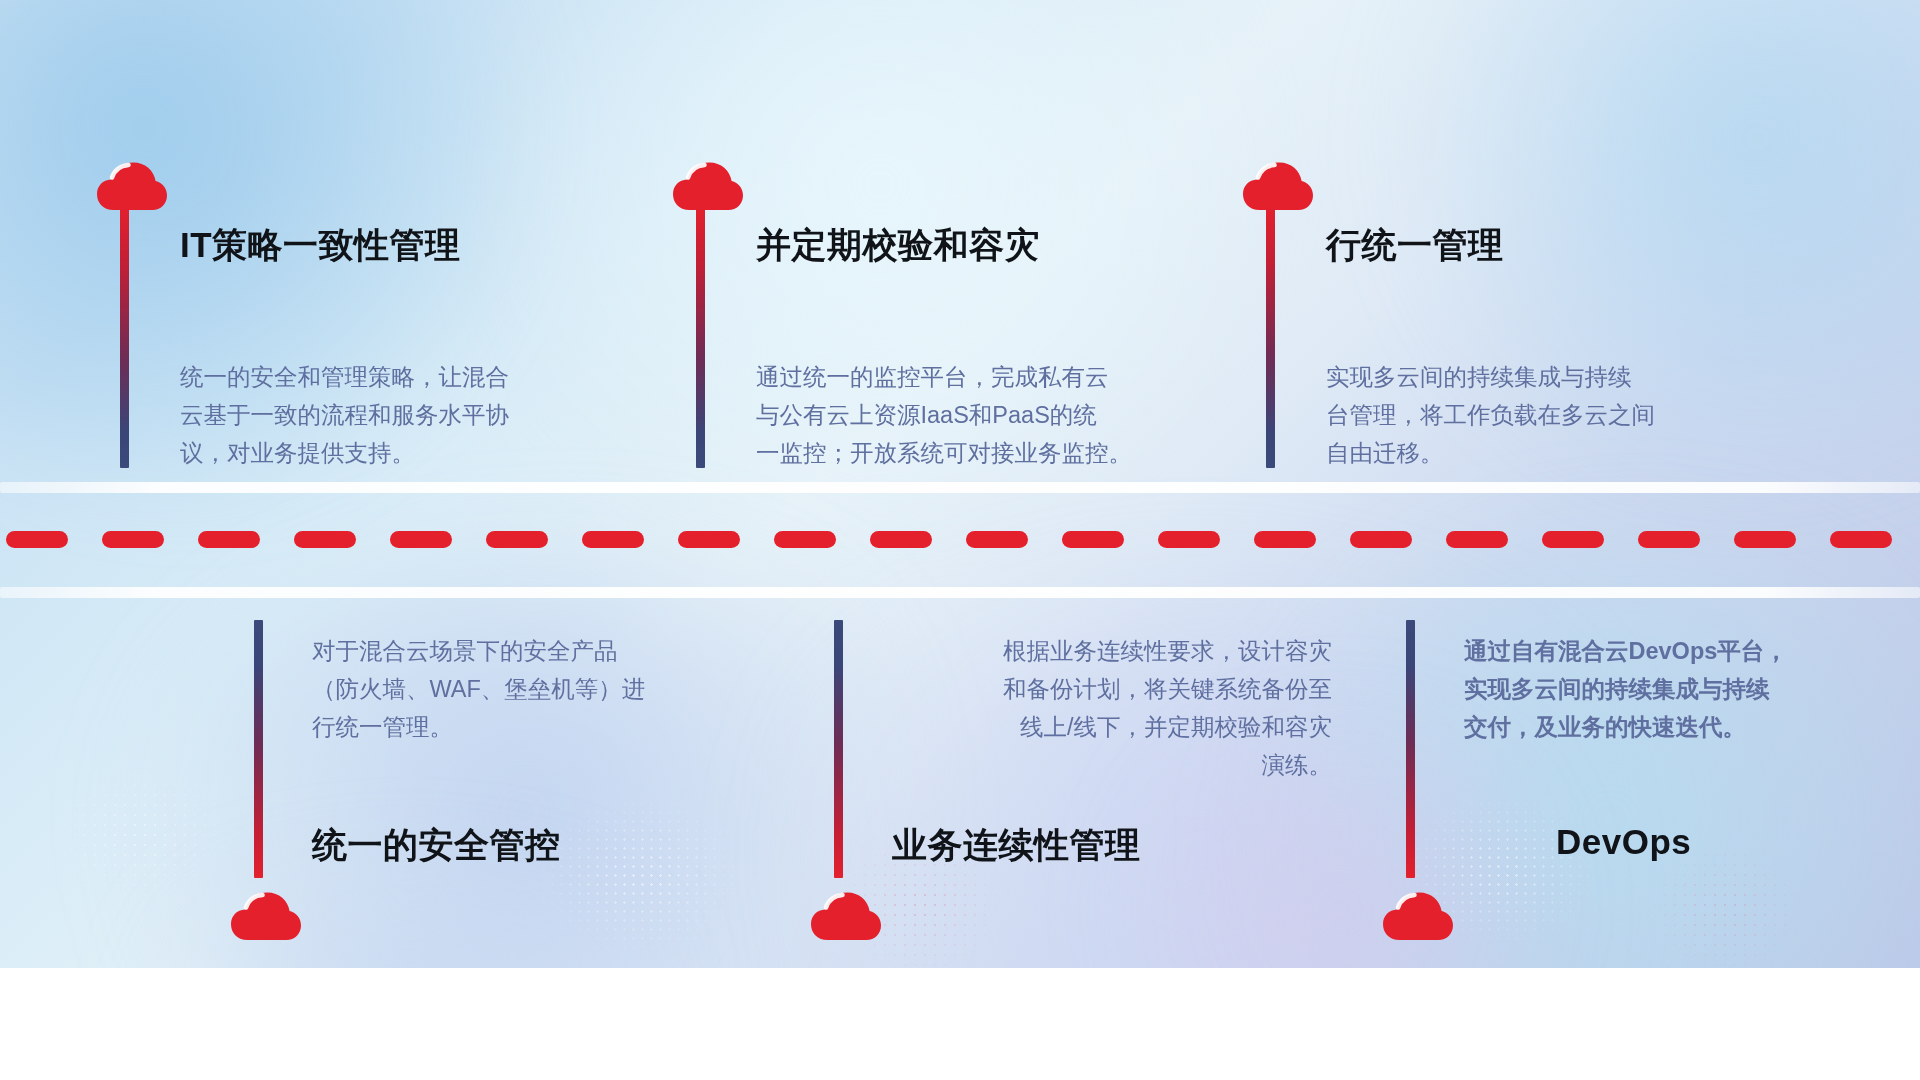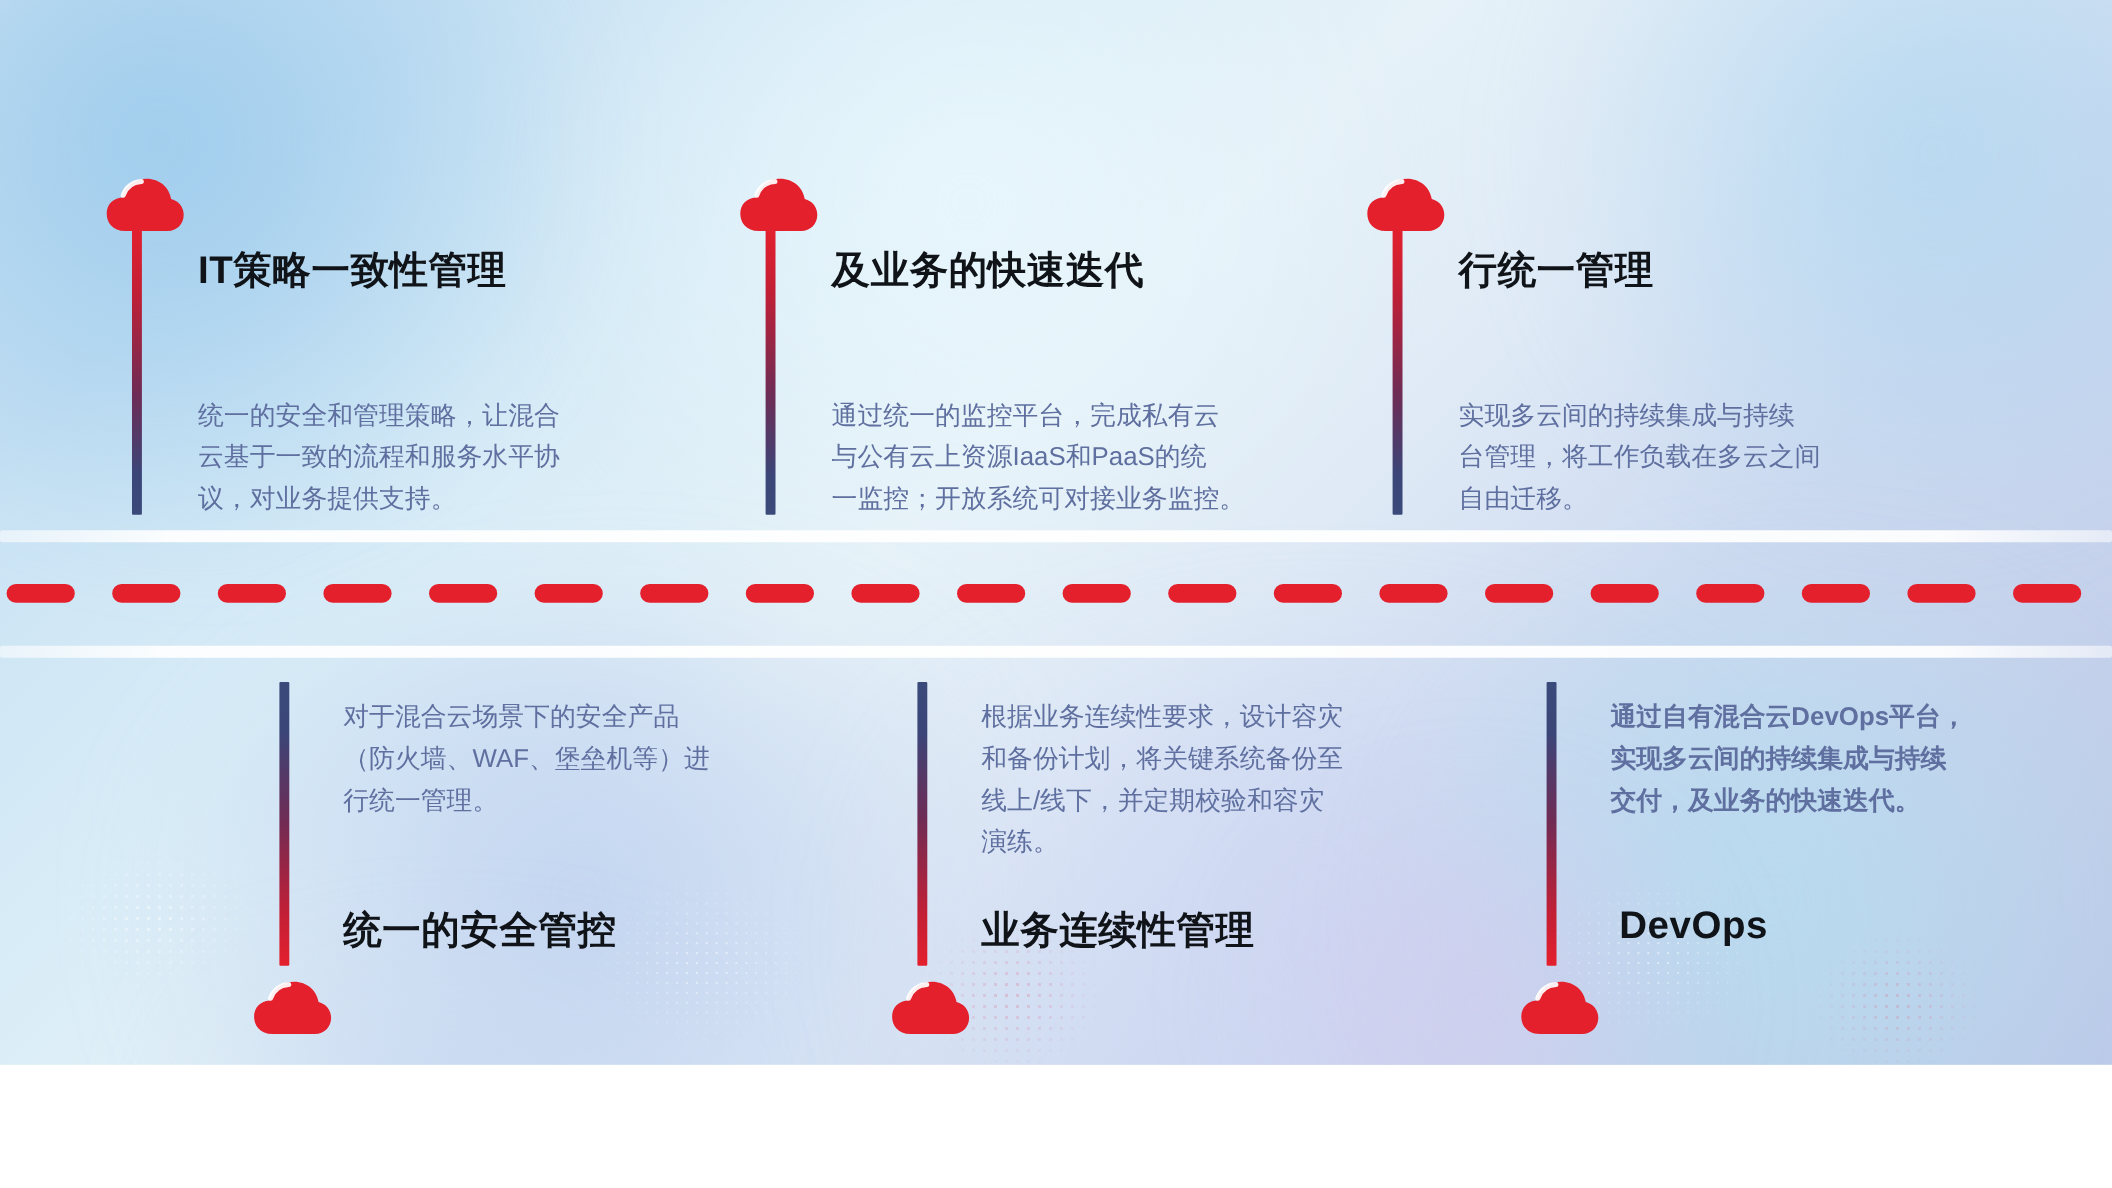--- a/index.html
+++ b/index.html
@@ -175,21 +175,21 @@
   <div class="col">
     <div class="cloud-pin" style="left:672px; top:160px;">
       <svg viewBox="0 0 72 54">
         <path d="M18 50 C6 50 1 42 1 34 C1 26 7 20 15 19.6 C17.5 9 27 2.5 37.5 2.5 C49 2.5 58 10.5 59.6 21 C66.5 22.6 71 28.6 71 35.4 C71 43.6 64.6 50 56.4 50 Z" fill="#e4202d"></path>
         <path d="M16 17.5 C18.5 10 25 5.5 32.5 5" fill="none" stroke="#ffffff" stroke-width="4.6" stroke-linecap="round" opacity="0.92"></path>
       </svg>
     </div>
     <div class="stem-wrap">
       <div class="stem down" style="left:696px; top:206px; height:262px;"></div>
     </div>
-    <div class="heading" style="left:756px; top:222px;">及业务的快速迭代</div>
+    <div class="heading" style="left:756px; top:222px;">并定期校验和容灾</div>
     <div class="body-text" style="left:756px; top:358px; width:470px;">通过统一的监控平台，完成私有云
 与公有云上资源IaaS和PaaS的统
 一监控；开放系统可对接业务监控。</div>
   </div>
 
   <div class="col">
     <div class="cloud-pin" style="left:1242px; top:160px;">
       <svg viewBox="0 0 72 54">
         <path d="M18 50 C6 50 1 42 1 34 C1 26 7 20 15 19.6 C17.5 9 27 2.5 37.5 2.5 C49 2.5 58 10.5 59.6 21 C66.5 22.6 71 28.6 71 35.4 C71 43.6 64.6 50 56.4 50 Z" fill="#e4202d"></path>
         <path d="M16 17.5 C18.5 10 25 5.5 32.5 5" fill="none" stroke="#ffffff" stroke-width="4.6" stroke-linecap="round" opacity="0.92"></path>
@@ -217,41 +217,41 @@
         <path d="M18 50 C6 50 1 42 1 34 C1 26 7 20 15 19.6 C17.5 9 27 2.5 37.5 2.5 C49 2.5 58 10.5 59.6 21 C66.5 22.6 71 28.6 71 35.4 C71 43.6 64.6 50 56.4 50 Z" fill="#e4202d"></path>
         <path d="M16 17.5 C18.5 10 25 5.5 32.5 5" fill="none" stroke="#ffffff" stroke-width="4.6" stroke-linecap="round" opacity="0.92"></path>
       </svg>
     </div>
   </div>
 
   <div class="col">
     <div class="stem-wrap">
       <div class="stem up" style="left:834px; top:620px; height:258px;"></div>
     </div>
-    <div class="body-text" style="left:892px; top:632px; width:440px;">根据业务连续性要求，设计容灾
+    <div class="body-text" style="left:892px; top:632px; width:440px;text-align:right;">根据业务连续性要求，设计容灾
 和备份计划，将关键系统备份至
 线上/线下，并定期校验和容灾
 演练。</div>
     <div class="heading" style="left:892px; top:822px;">业务连续性管理</div>
     <div class="cloud-pin" style="left:810px; top:890px;">
       <svg viewBox="0 0 72 54">
         <path d="M18 50 C6 50 1 42 1 34 C1 26 7 20 15 19.6 C17.5 9 27 2.5 37.5 2.5 C49 2.5 58 10.5 59.6 21 C66.5 22.6 71 28.6 71 35.4 C71 43.6 64.6 50 56.4 50 Z" fill="#e4202d"></path>
         <path d="M16 17.5 C18.5 10 25 5.5 32.5 5" fill="none" stroke="#ffffff" stroke-width="4.6" stroke-linecap="round" opacity="0.92"></path>
       </svg>
     </div>
   </div>
 
   <div class="col">
     <div class="stem-wrap">
       <div class="stem up" style="left:1406px; top:620px; height:258px;"></div>
     </div>
     <div class="body-text" style="left:1464px; top:632px; width:440px;font-weight:bold;">通过自有混合云DevOps平台，
 实现多云间的持续集成与持续
 交付，及业务的快速迭代。</div>
-    <div class="heading" style="left:1472px; top:822px;">DevOps</div>
+    <div class="heading" style="left:1556px; top:822px;">DevOps</div>
     <div class="cloud-pin" style="left:1382px; top:890px;">
       <svg viewBox="0 0 72 54">
         <path d="M18 50 C6 50 1 42 1 34 C1 26 7 20 15 19.6 C17.5 9 27 2.5 37.5 2.5 C49 2.5 58 10.5 59.6 21 C66.5 22.6 71 28.6 71 35.4 C71 43.6 64.6 50 56.4 50 Z" fill="#e4202d"></path>
         <path d="M16 17.5 C18.5 10 25 5.5 32.5 5" fill="none" stroke="#ffffff" stroke-width="4.6" stroke-linecap="round" opacity="0.92"></path>
       </svg>
     </div>
   </div>
 
 </div>
 

